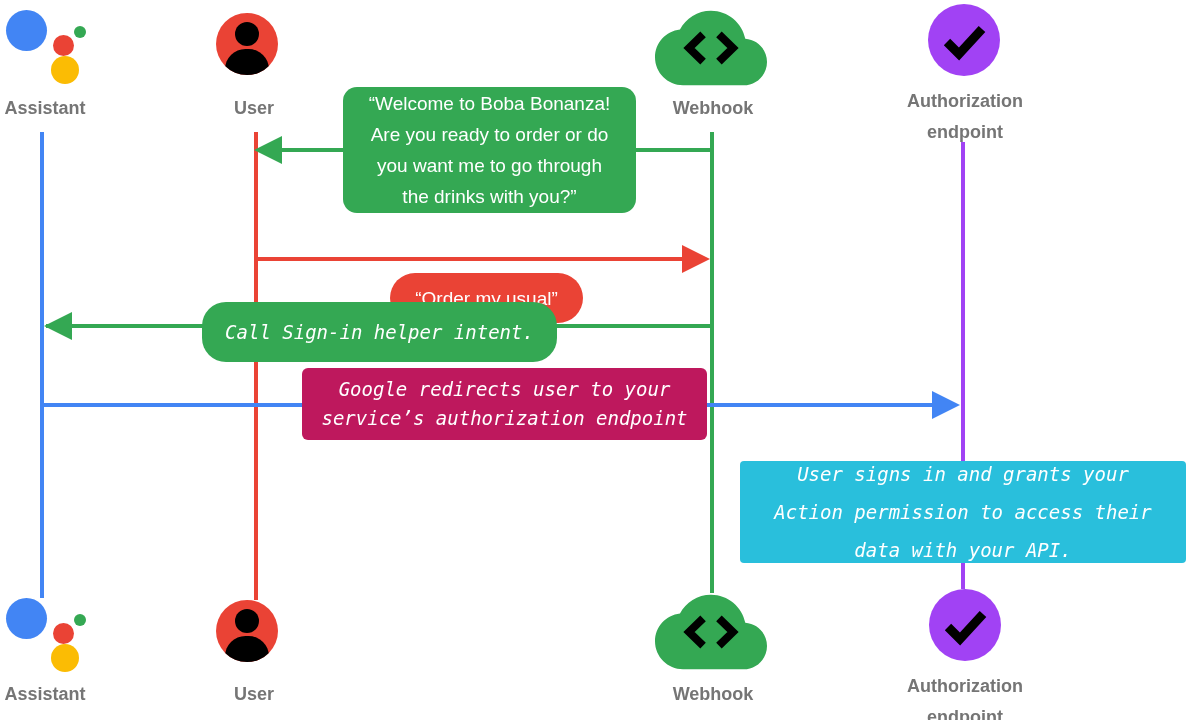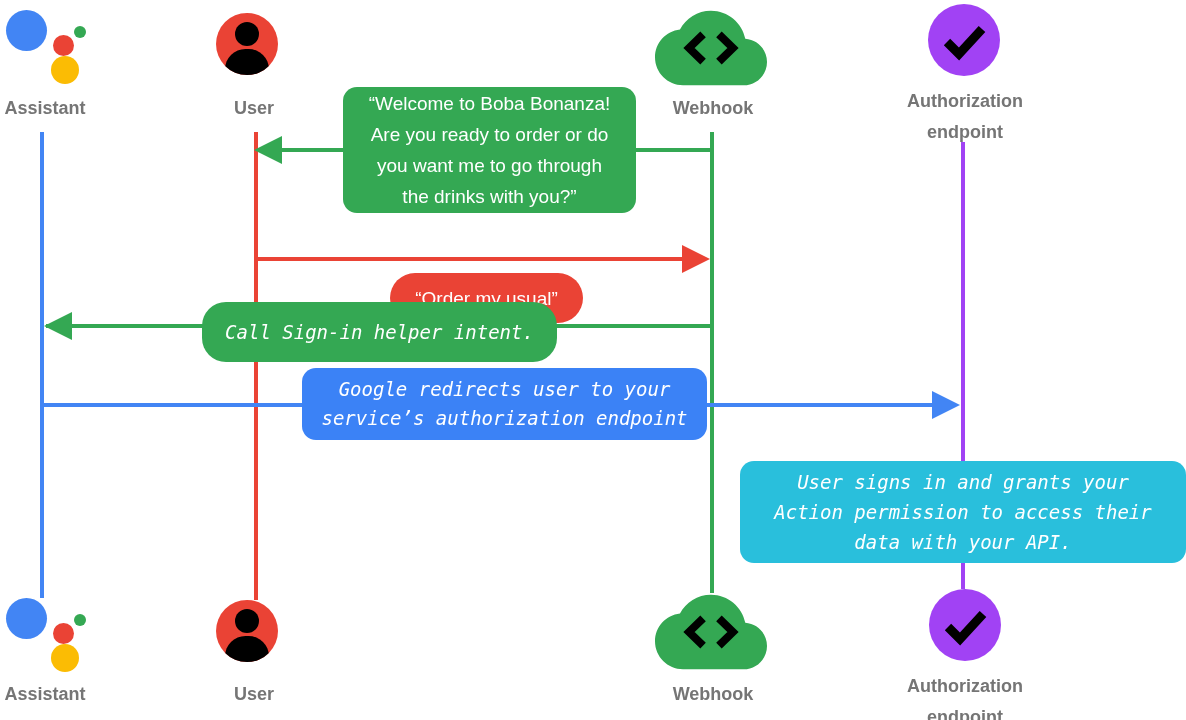--- a/index.html
+++ b/index.html
@@ -50,24 +50,24 @@
   <div class="msg-line" style="left:256px;top:257px;width:428px;background:#EA4335;"></div>
   <div class="arrow" style="left:682px;top:245px;border-top:14px solid transparent;border-bottom:14px solid transparent;border-left:28px solid #EA4335;"></div>
   <div class="bubble speech" style="left:390px;top:233px;width:193px;height:50px;border-radius:25px;background:#EA4335;margin-top:40px;">“Order my usual”</div>
 
   <div class="msg-line" style="left:46px;top:324px;width:666px;background:#34A853;"></div>
   <div class="arrow" style="left:44px;top:312px;border-top:14px solid transparent;border-bottom:14px solid transparent;border-right:28px solid #34A853;"></div>
   <div class="bubble code" style="left:202px;top:302px;width:355px;height:60px;border-radius:24px;background:#34A853;">Call Sign-in helper intent.</div>
 
   <div class="msg-line" style="left:42px;top:403px;width:892px;background:#4285F4;"></div>
   <div class="arrow" style="left:932px;top:391px;border-top:14px solid transparent;border-bottom:14px solid transparent;border-left:28px solid #4285F4;"></div>
-  <div class="bubble code" style="left:302px;top:368px;width:405px;height:72px;border-radius:14px;background:#3b82f6;line-height:29px;">Google redirects user to your
+  <div class="bubble code" style="left:302px;top:368px;width:405px;height:72px;border-radius:6px;background:#be185d;line-height:29px;">Google redirects user to your
 service’s authorization endpoint</div>
 
-  <div class="bubble code" style="left:740px;top:461px;width:446px;height:102px;border-radius:14px;background:#29BFDC;line-height:30px;">User signs in and grants your
+  <div class="bubble code" style="left:740px;top:461px;width:446px;height:102px;border-radius:4px;background:#29BFDC;line-height:38px;">User signs in and grants your
 Action permission to access their
 data with your API.</div>
 
   <div class="abs" style="left:6px;top:8px;width:80px;height:82px;">
     <div class="circle" style="left:0;top:2px;width:41px;height:41px;background:#4285F4;"></div>
     <div class="circle" style="left:68px;top:18px;width:12px;height:12px;background:#34A853;"></div>
     <div class="circle" style="left:47px;top:27px;width:21px;height:21px;background:#EA4335;"></div>
     <div class="circle" style="left:45px;top:48px;width:28px;height:28px;background:#FBBC04;"></div>
   </div>
 

